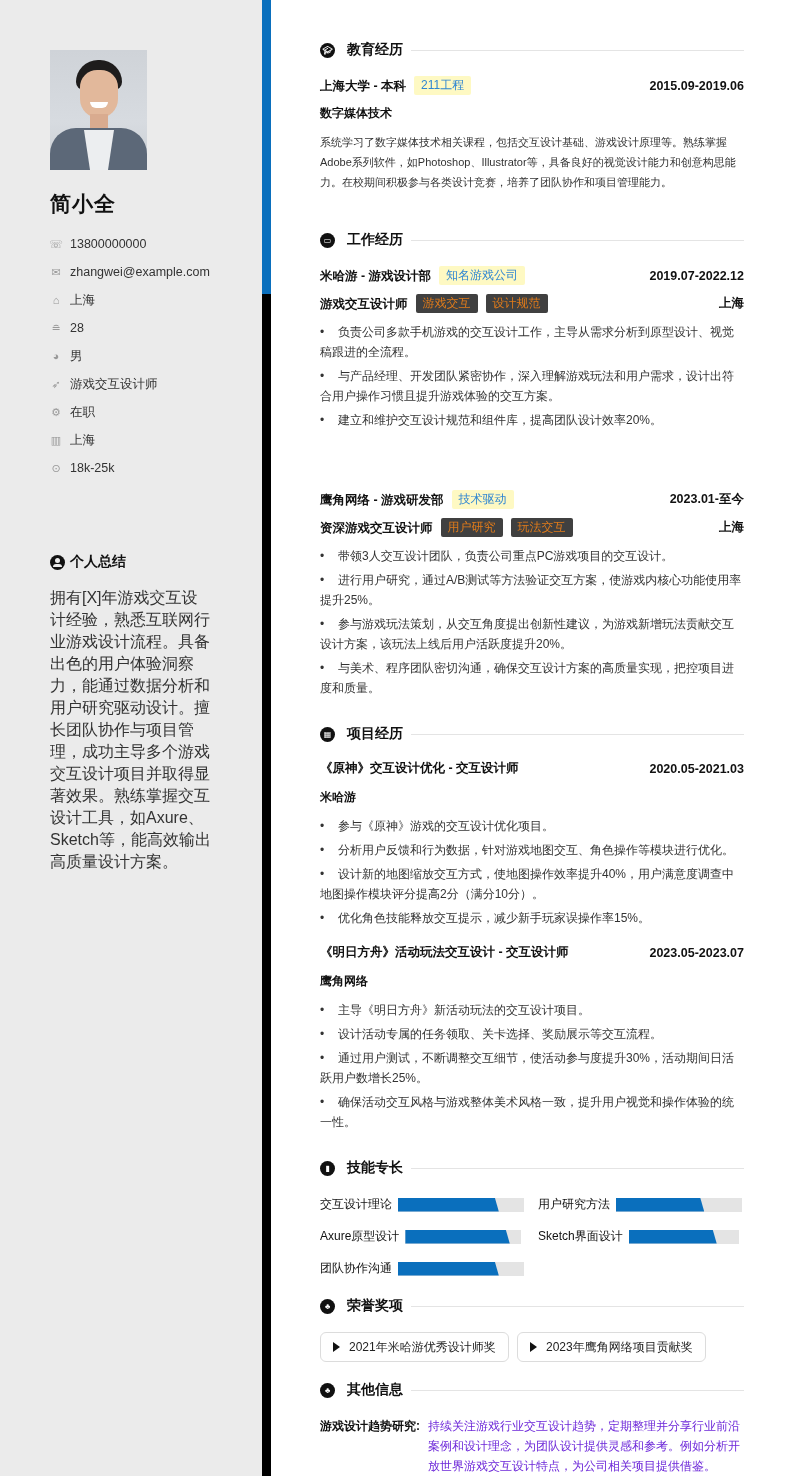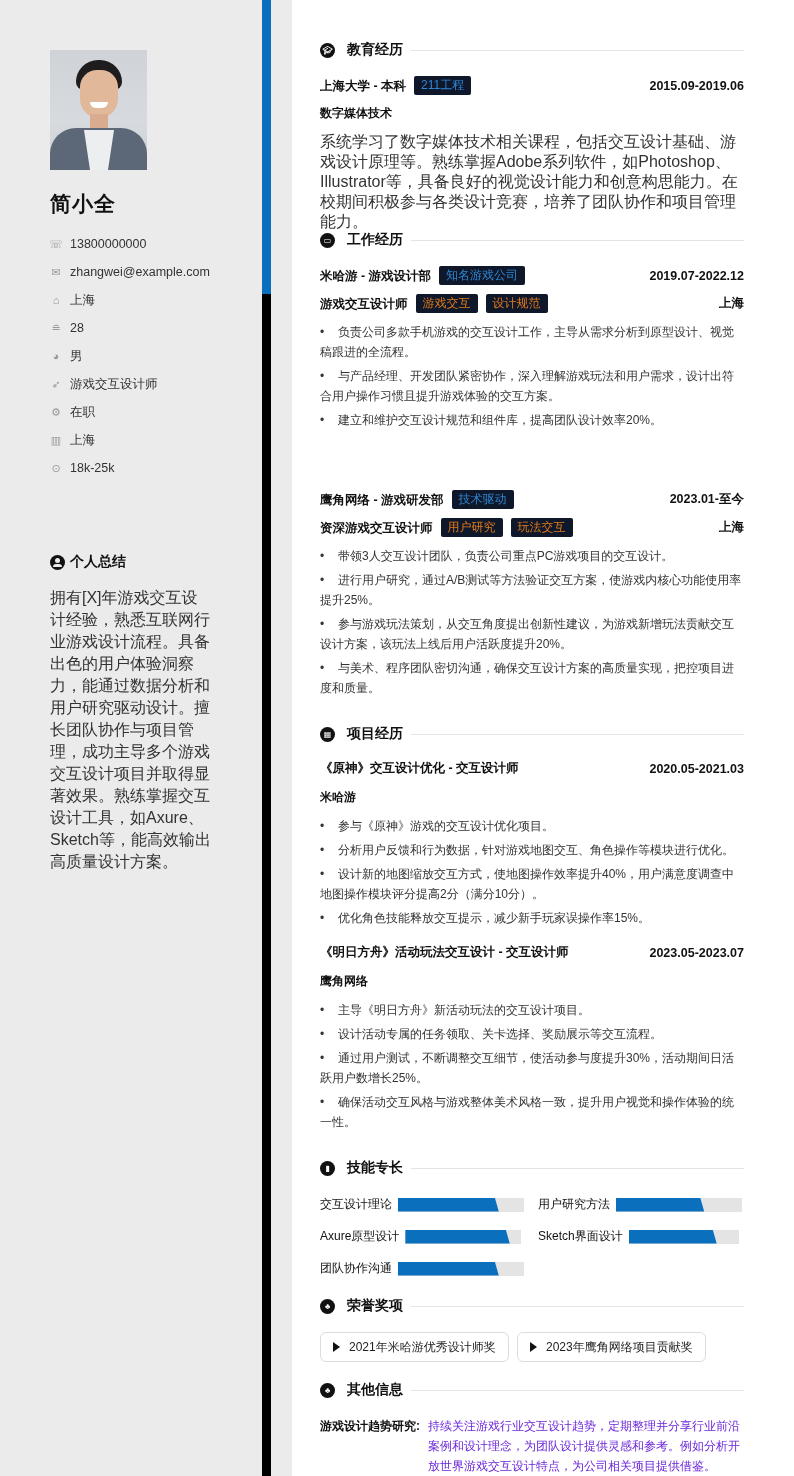--- a/index.html
+++ b/index.html
@@ -1,19 +1,19 @@
 <!DOCTYPE html>
 <html><head>
 <meta charset="utf-8">
 <style>
   * { box-sizing: border-box; margin: 0; padding: 0; }
   html, body { width: 794px; height: 1476px; overflow: hidden; background: #fff; }
   body { font-family: "Liberation Sans", "DejaVu Sans", sans-serif; color: #222; position: relative; }
 
-  .sidebar { position: absolute; left: 0; top: 0; width: 292px; height: 1476px; background: #ebebeb; }
+  .sidebar { position: absolute; left: 0; top: 0; width: 262px; height: 1476px; background: #ebebeb; }
   .divider-bar { position: absolute; left: 262px; top: 0; width: 9px; height: 1476px; background: #000; }
   .divider-bar .accent { position: absolute; left: 0; top: 0; width: 9px; height: 294px; background: #0a6fbd; }
 
   .photo { position: absolute; left: 50px; top: 50px; width: 97px; height: 120px; background: linear-gradient(180deg,#cfd3d8 0%,#d7dbe0 60%,#c9ced4 100%); overflow: hidden; }
   .photo .hair { position: absolute; left: 26px; top: 10px; width: 46px; height: 30px; background: #1e1c1c; border-radius: 22px 22px 8px 8px; }
   .photo .face { position: absolute; left: 30px; top: 20px; width: 38px; height: 48px; background: #e2b89b; border-radius: 18px 18px 20px 20px; }
   .photo .smile { position: absolute; left: 40px; top: 52px; width: 18px; height: 6px; background: #fff; border-radius: 0 0 10px 10px; }
   .photo .neck { position: absolute; left: 40px; top: 64px; width: 18px; height: 14px; background: #d9ab8f; }
   .photo .shirt { position: absolute; left: 0; top: 78px; width: 97px; height: 42px; background: #5c6878; border-radius: 26px 26px 0 0; }
   .photo .tee { position: absolute; left: 34px; top: 80px; width: 30px; height: 40px; background: #eceef0; clip-path: polygon(0 0,100% 0,80% 100%,20% 100%); }
@@ -33,24 +33,24 @@
   .main { position: absolute; left: 320px; top: 0; width: 424px; }
   .sec-head { position: absolute; left: 0; display: flex; align-items: center; width: 424px; }
   .sec-head .circ { width: 15px; height: 15px; border-radius: 50%; background: #111; margin-right: 6px; color: #fff; font-size: 8px; display: flex; align-items: center; justify-content: center; font-weight: bold; }
   .sec-head .title { font-size: 14px; font-weight: bold; color: #111; margin-right: 8px; white-space: nowrap; padding-left: 6px; }
   .sec-head .line { flex: 1; height: 1px; background: #e4e4e4; }
 
   .row { position: absolute; left: 0; width: 424px; display: flex; align-items: center; justify-content: space-between; font-size: 12.5px; }
   .row .left { display: flex; align-items: flex-end; font-weight: bold; color: #111; }
   .row .right { font-weight: bold; color: #111; }
   .tag { font-size: 12px; font-weight: normal; padding: 1px 7px; border-radius: 2px; margin-left: 8px; }
-  .tag.blue { background: #0f172a; color: #2f86d2; }
-  .tag.orange { background: #0f172a; color: #e07b1a; }
+  .tag.blue { background: #fef9c3; color: #2f86d2; }
+  .tag.orange { background: #404040; color: #e07b1a; }
   .sub { position: absolute; left: 0; font-size: 12px; font-weight: bold; color: #111; }
-  .para { position: absolute; left: 0; width: 424px; font-size: 16px; line-height: 20px; color: #333; }
+  .para { position: absolute; left: 0; width: 424px; font-size: 11px; line-height: 20px; color: #333; }
   .bullets { position: absolute; left: 0; width: 424px; list-style: none; }
   .bullets li { font-size: 12px; line-height: 20px; color: #333; margin-bottom: 4px; }
   .bullets li::before { content: "•"; display: inline-block; width: 18px; padding-left: 0; color: #333; }
 
   .skill { position: absolute; display: flex; align-items: center; font-size: 12px; color: #111; }
   .skill .bar { height: 14px; background: #e4e4e4; margin-left: 6px; position: relative; }
   .skill .bar .fill { position: absolute; left: 0; top: 0; height: 14px; background: #0a6fbd; clip-path: polygon(0 0, calc(100% - 4px) 0, 100% 100%, 0 100%); }
 
   .award { position: absolute; top: 1332px; height: 30px; border: 1px solid #dcdcdc; border-radius: 6px; display: flex; align-items: center; padding: 0 12px; font-size: 12px; color: #222; background: #fff; }
   .award .tri { width: 0; height: 0; border-left: 7px solid #111; border-top: 5px solid transparent; border-bottom: 5px solid transparent; margin-right: 9px; }

